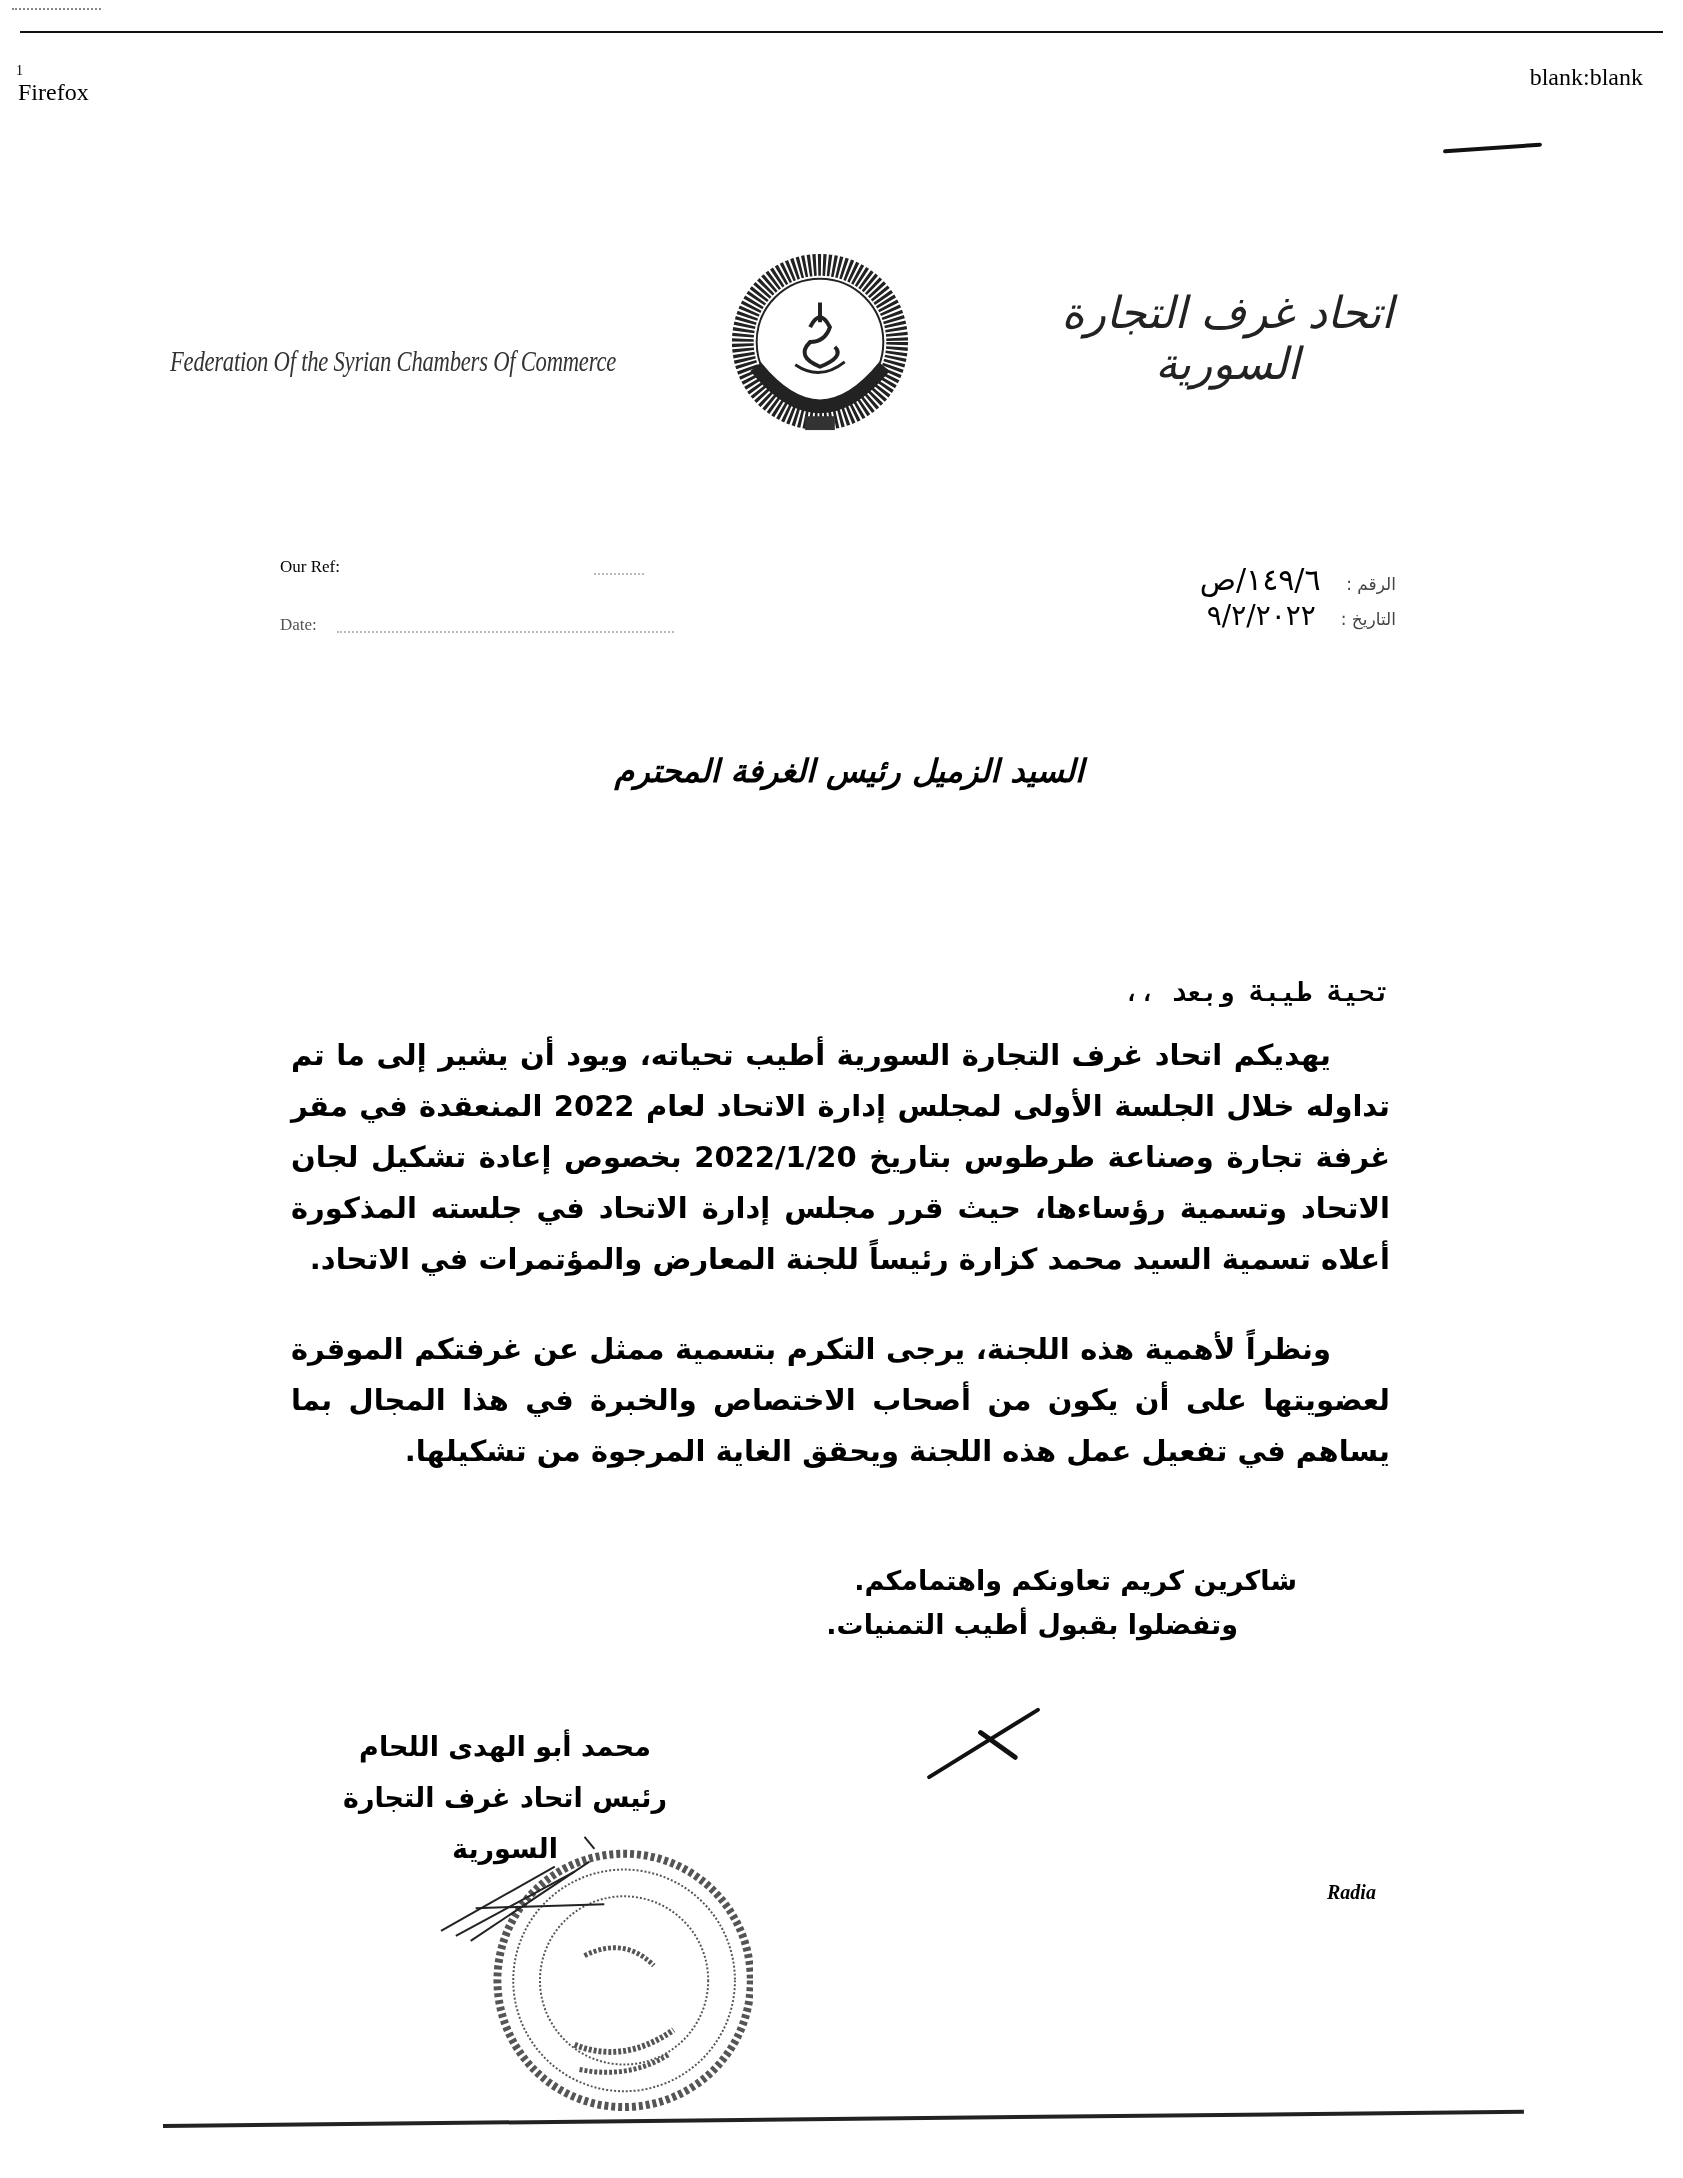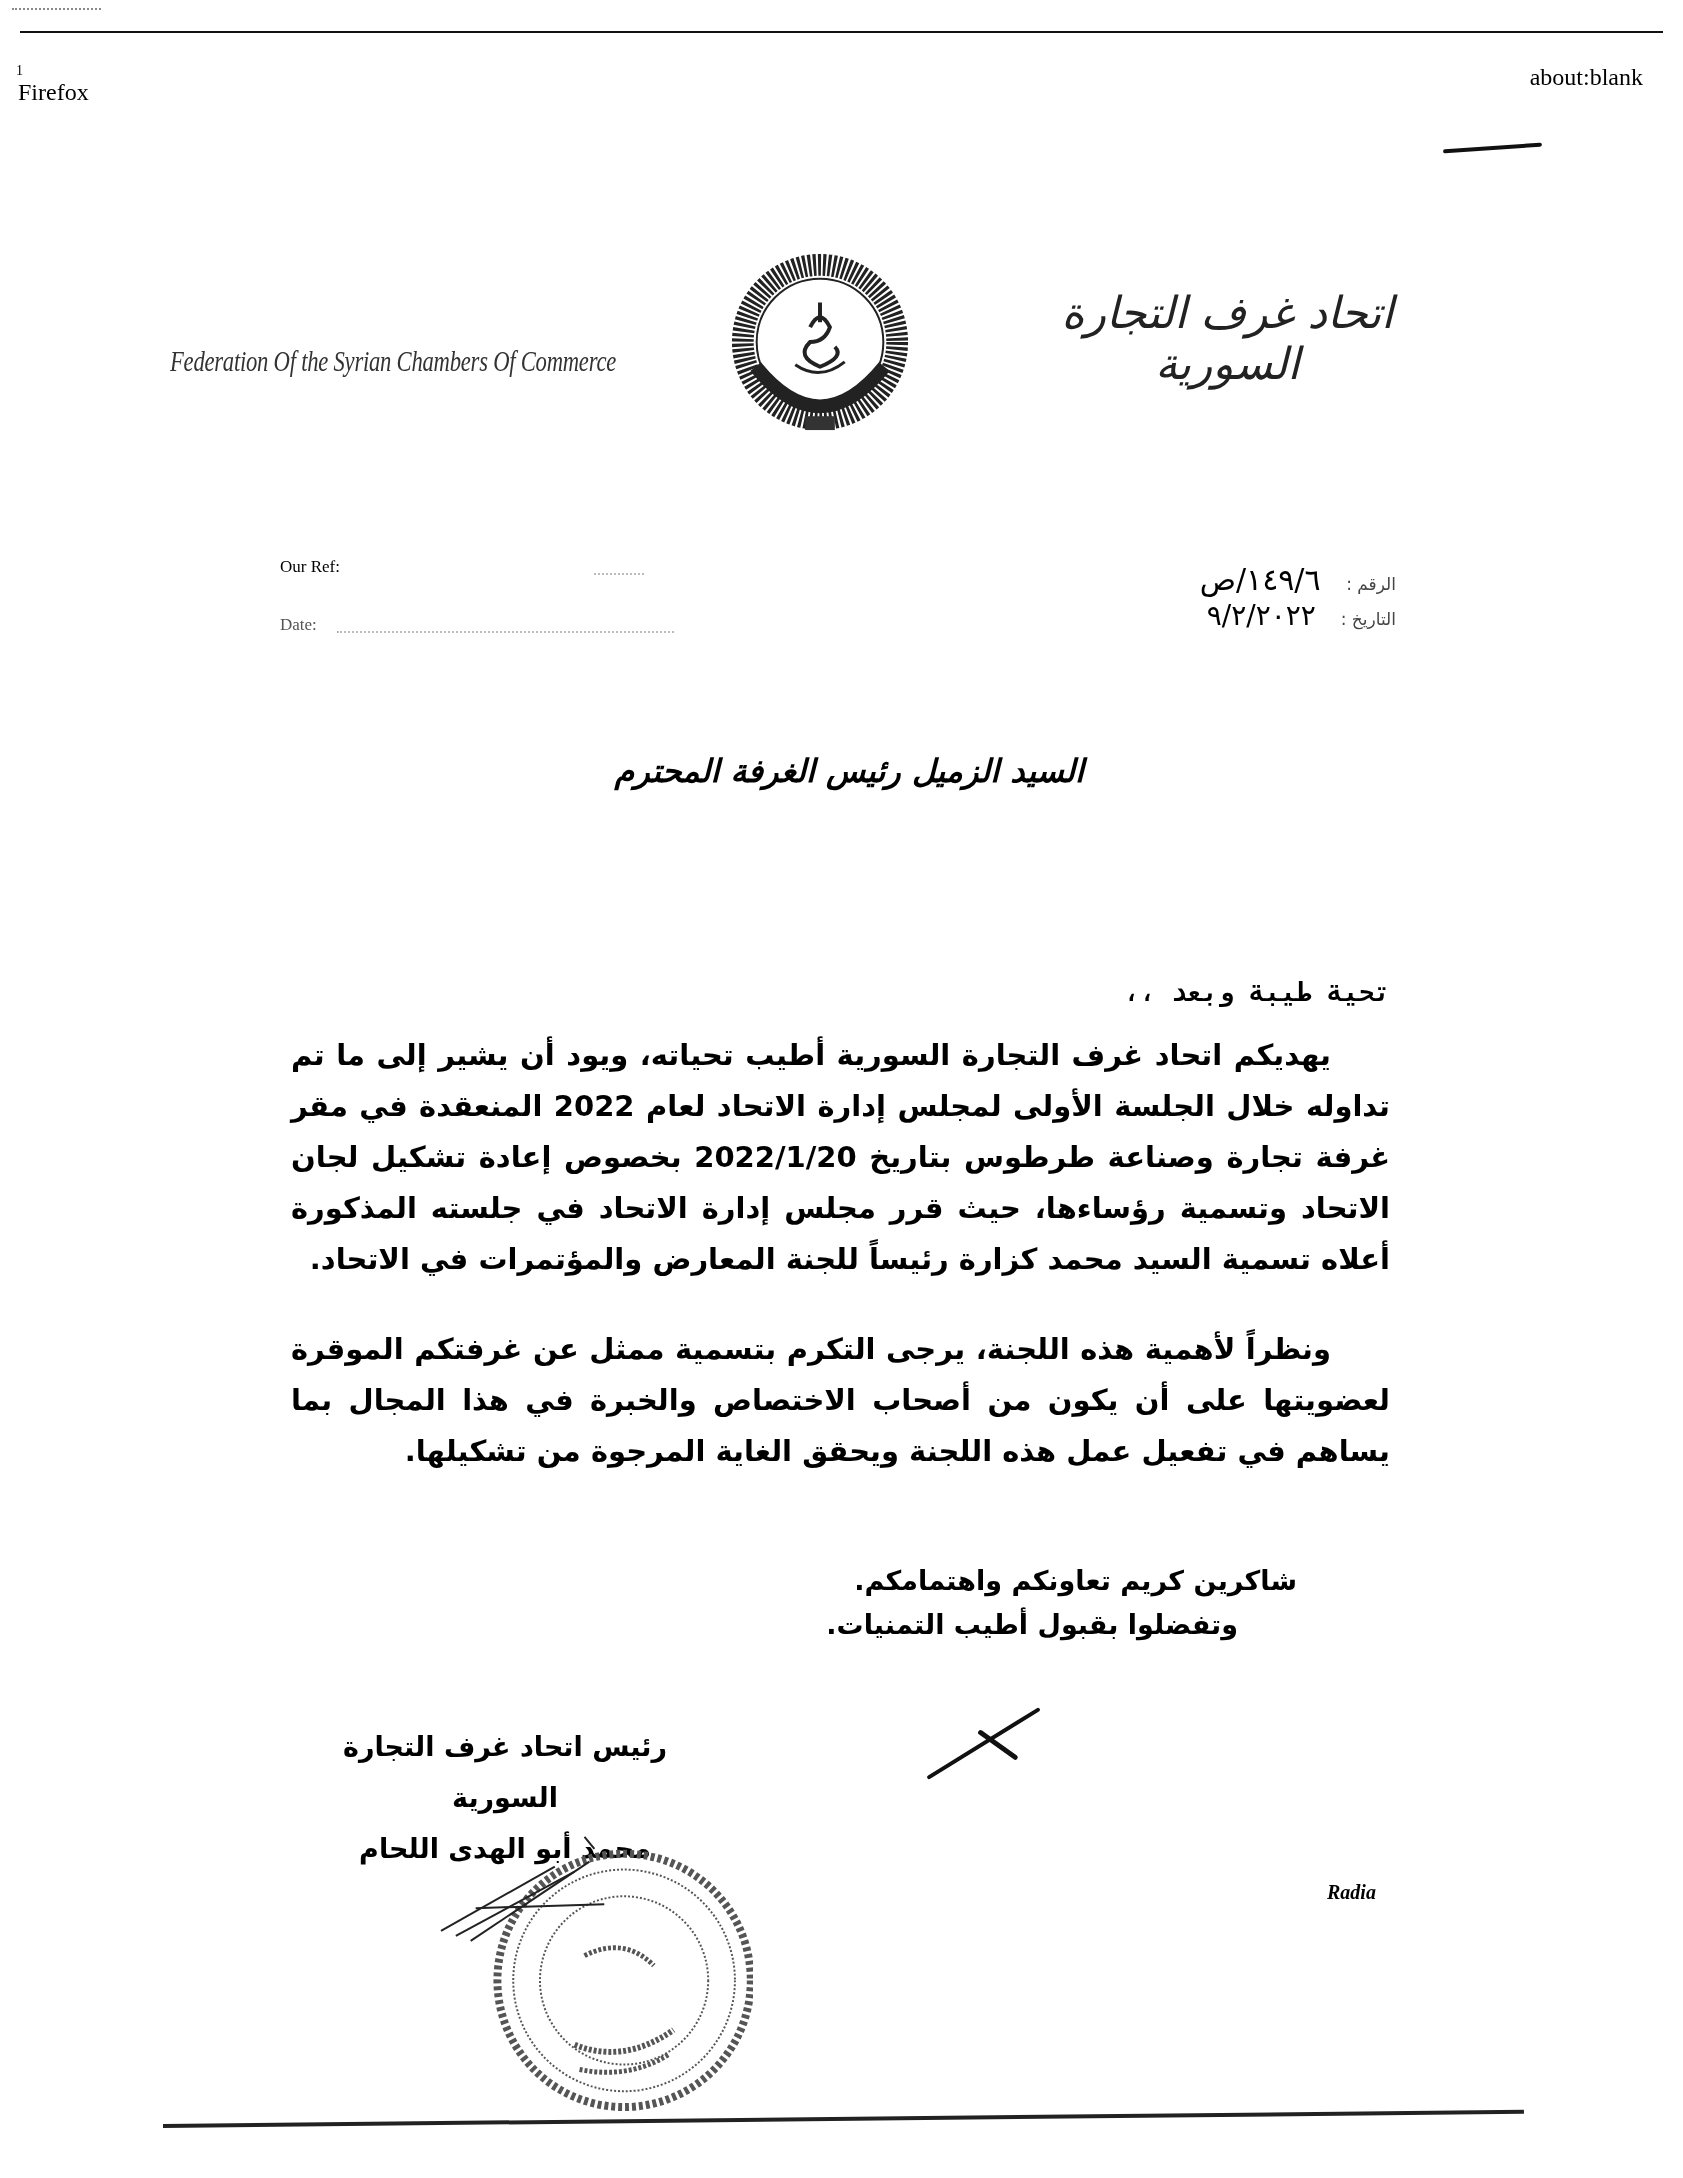--- a/index.html
+++ b/index.html
@@ -41,21 +41,21 @@
     .stamp { left: 416px; top: 1827px; width: 337px; height: 287px; }
     .bottom-rule { left: 163px; top: 2124px; width: 1361px; height: 4px; background: #222; transform: rotate(-0.6deg); transform-origin: left center; }
   </style>
 </head>
 <body>
 
 <div class="abs top-dots"></div>
 <div class="abs top-rule"></div>
 <div class="abs page-no">1</div>
 <div class="abs browser-name">Firefox</div>
-<div class="abs url-text">about:blank</div>
+<div class="abs url-text">blank:blank</div>
 <div class="abs scribble"></div>
 
 <div class="abs en-title">Federation Of the Syrian Chambers Of Commerce</div>
 
 <div class="abs logo">
   <svg width="188" height="188" viewBox="0 0 190 190">
     <g fill="none" stroke="#222">
       <circle cx="95" cy="95" r="78" stroke-width="22" stroke-dasharray="3 2"></circle>
       <circle cx="95" cy="95" r="64" stroke-width="2" fill="#fff"></circle>
       <path d="M30 120 Q95 200 160 120" stroke-width="14"></path>
@@ -87,22 +87,22 @@
 <div class="abs greeting">تحية طيبة وبعد ،،</div>
 <div class="abs body-block para1">يهديكم اتحاد غرف التجارة السورية أطيب تحياته، ويود أن يشير إلى ما تم تداوله خلال الجلسة الأولى لمجلس إدارة الاتحاد لعام 2022 المنعقدة في مقر غرفة تجارة وصناعة طرطوس بتاريخ 2022/1/20 بخصوص إعادة تشكيل لجان الاتحاد وتسمية رؤساءها، حيث قرر مجلس إدارة الاتحاد في جلسته المذكورة أعلاه تسمية السيد محمد كزارة رئيساً للجنة المعارض والمؤتمرات في الاتحاد.</div>
 <div class="abs body-block para2">ونظراً لأهمية هذه اللجنة، يرجى التكرم بتسمية ممثل عن غرفتكم الموقرة لعضويتها على أن يكون من أصحاب الاختصاص والخبرة في هذا المجال بما يساهم في تفعيل عمل هذه اللجنة ويحقق الغاية المرجوة من تشكيلها.</div>
 
 <div class="abs closing">
   <span>شاكرين كريم تعاونكم واهتمامكم.</span>
   <span class="line2">وتفضلوا بقبول أطيب التمنيات.</span>
 </div>
 
 <div class="abs sig-title">
+  <div>محمد أبو الهدى اللحام</div>
   <div>رئيس اتحاد غرف التجارة السورية</div>
-  <div>محمد أبو الهدى اللحام</div>
 </div>
 
 <div class="abs x-mark">
   <svg width="129" height="89" viewBox="0 0 130 90">
     <path d="M8 80 L118 12" stroke="#111" stroke-width="4" stroke-linecap="round"></path>
     <path d="M60 35 L95 60" stroke="#111" stroke-width="5" stroke-linecap="round"></path>
   </svg>
 </div>
 
 <div class="abs radia">Radia</div>

